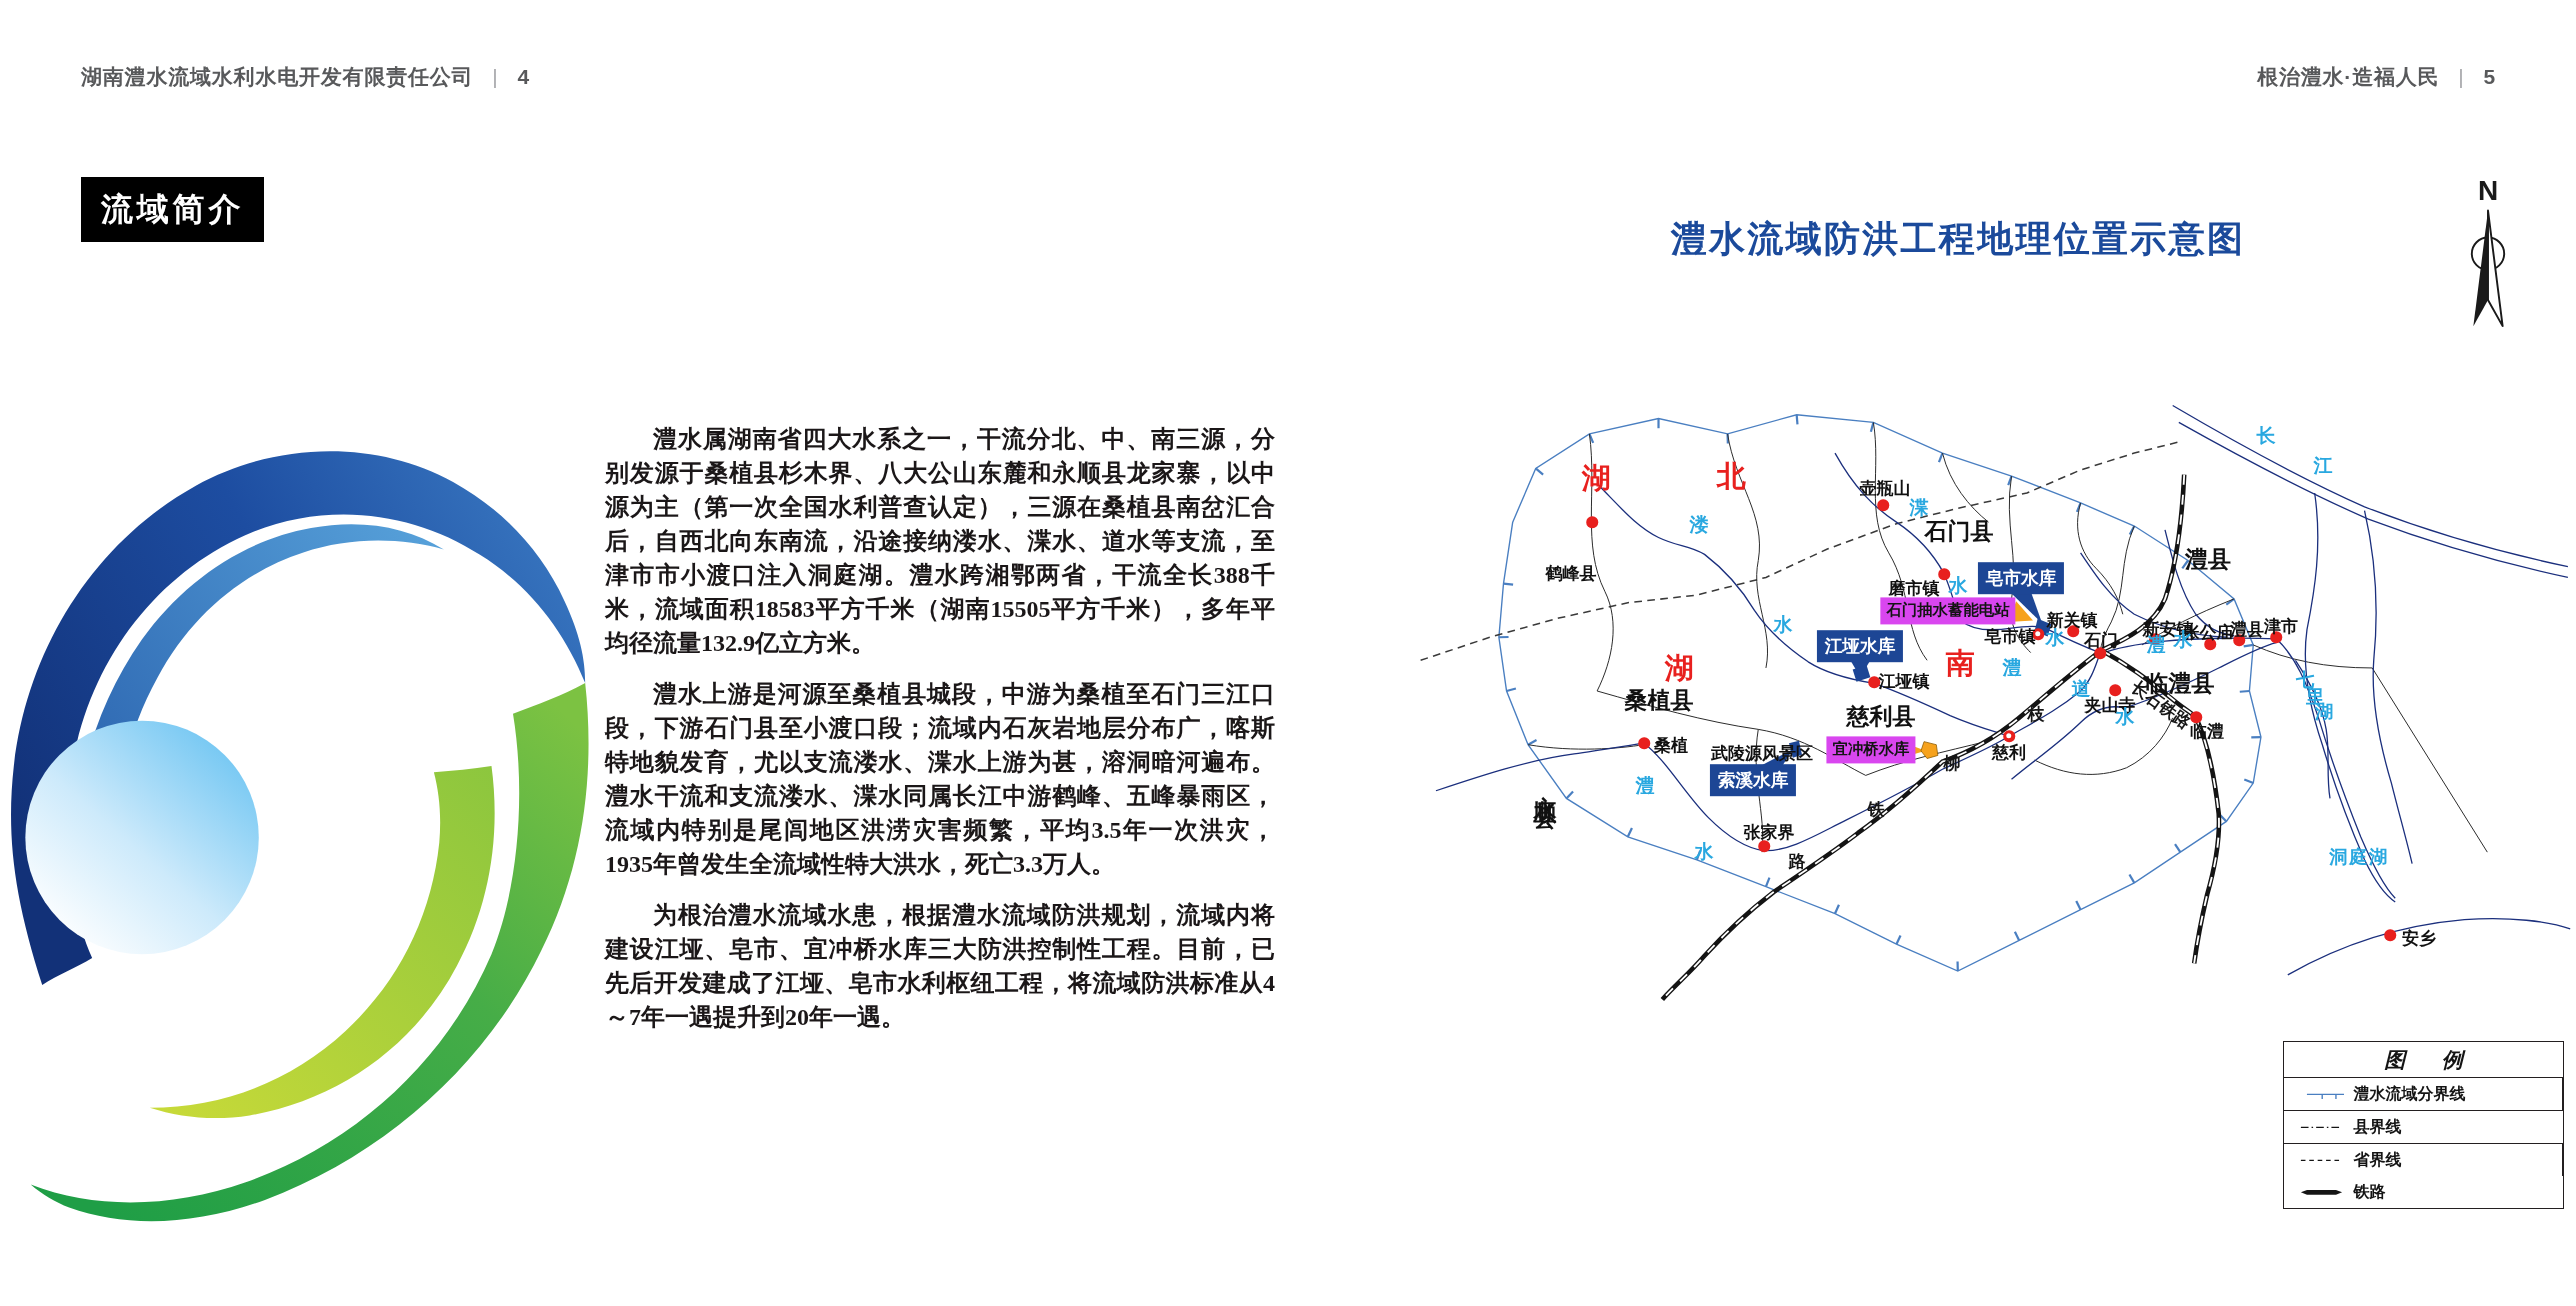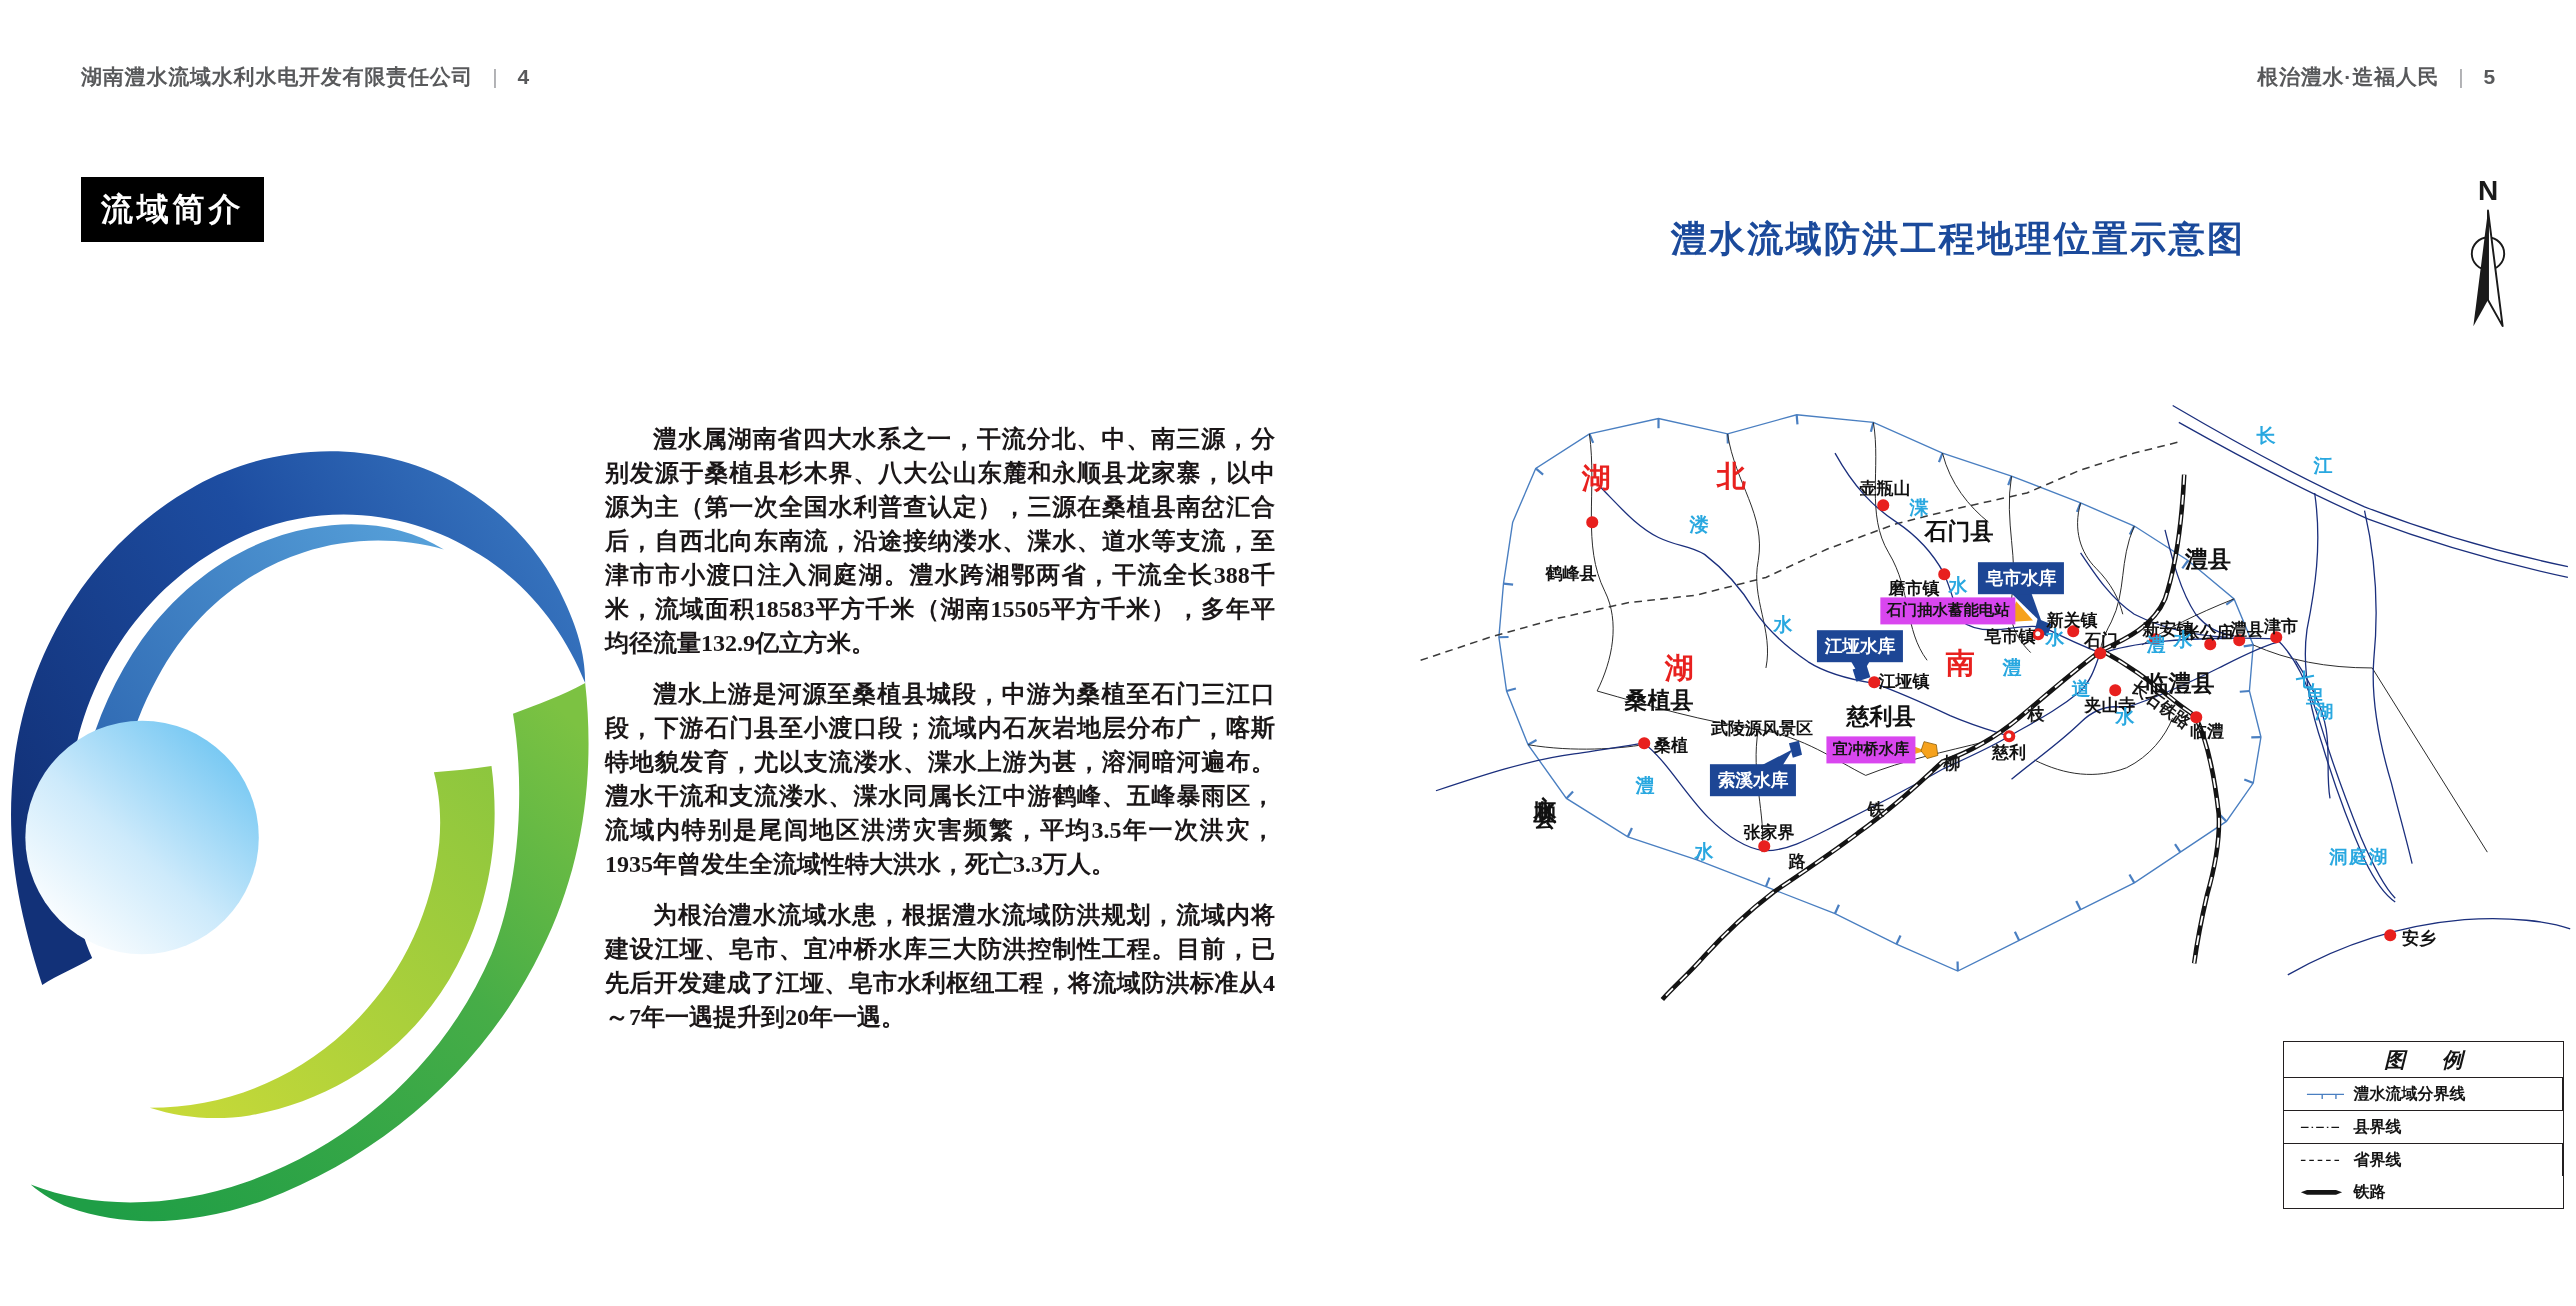--- a/index.html
+++ b/index.html
@@ -236,21 +236,21 @@
     <span class="lbl town" style="left:1014px;top:577px;">安乡</span>
     <span class="lbl town" style="left:266px;top:384px;">桑植</span>
     <span class="lbl town" style="left:364px;top:471px;">张家界</span>
     <span class="lbl town" style="left:499px;top:320px;">江垭镇</span>
 
     <span class="callout blue" style="left:616px;top:217px;">皂市水库</span>
     <span class="callout blue" style="left:455px;top:285px;">江垭水库</span>
     <span class="callout blue" style="left:348px;top:419px;">索溪水库</span>
     <span class="callout orange" style="left:543px;top:250px;">石门抽水蓄能电站</span>
     <span class="callout orange" style="left:466px;top:389px;">宜冲桥水库</span>
-    <span class="lbl scenic" style="left:357px;top:367px;text-align:center;">武陵源风景区</span>
+    <span class="lbl scenic" style="left:357px;top:392px;text-align:center;">武陵源风景区</span>
 
     <span class="lbl river" style="left:861px;top:74px;">长</span>
     <span class="lbl river" style="left:918px;top:104px;">江</span>
     <span class="lbl river" style="left:294px;top:163px;">溇</span>
     <span class="lbl river" style="left:378px;top:263px;">水</span>
     <span class="lbl river" style="left:514px;top:146px;">渫</span>
     <span class="lbl river" style="left:553px;top:224px;">水</span>
     <span class="lbl river" style="left:607px;top:306px;">澧</span>
     <span class="lbl river" style="left:650px;top:276px;">水</span>
     <span class="lbl river" style="left:240px;top:424px;">澧</span>

